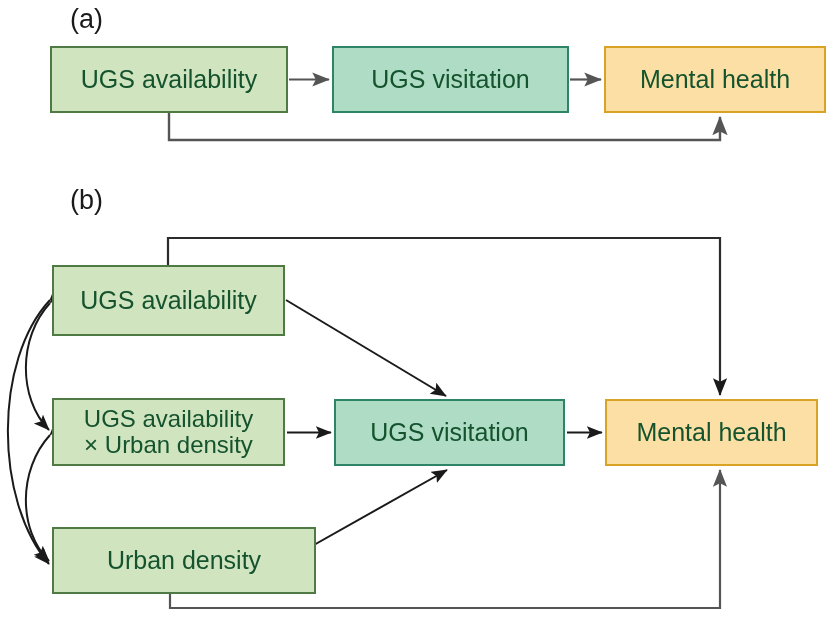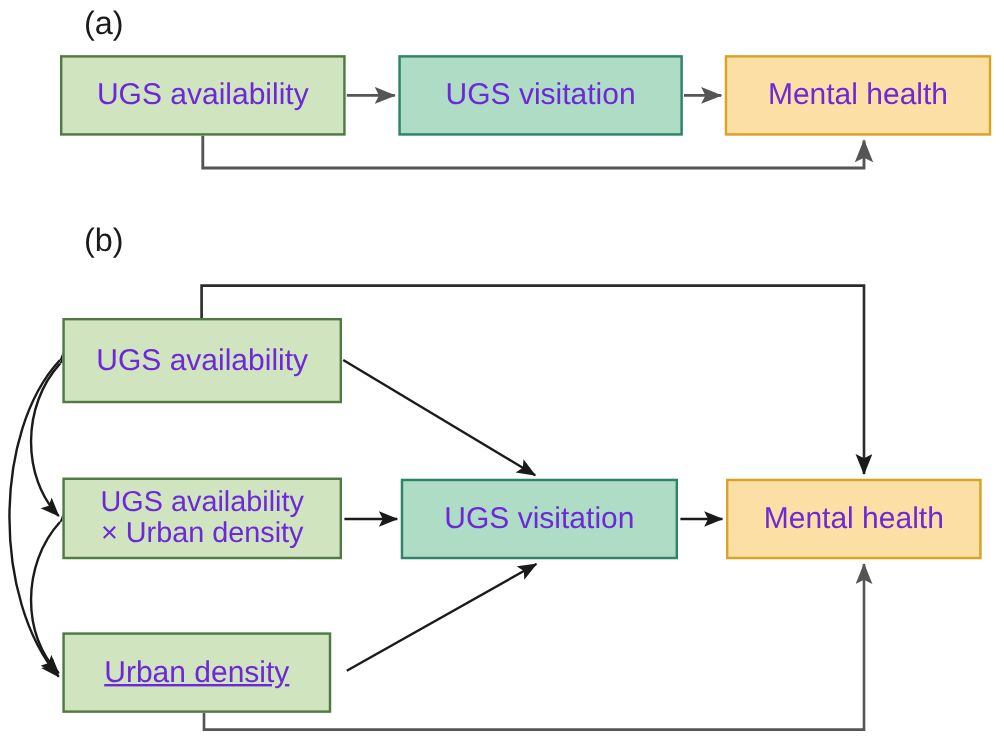--- a/index.html
+++ b/index.html
@@ -5,21 +5,21 @@
   html,body{margin:0;padding:0;background:#ffffff;}
   body{width:837px;height:618px;font-family:"Liberation Sans",sans-serif;position:relative;overflow:hidden;}
   #stage{position:absolute;left:0;top:0;width:837px;height:618px;}
   .panel-label{
     position:absolute;font-size:27px;color:#1a1a1a;letter-spacing:0px;
     font-family:"Liberation Sans",sans-serif;line-height:1;white-space:nowrap;
   }
   .node{
     position:absolute;box-sizing:border-box;
     display:flex;align-items:center;justify-content:center;
-    text-align:center;font-size:25px;color:#6d28d9;
+    text-align:center;font-size:25px;color:#14532d;
     font-family:"Liberation Sans",sans-serif;line-height:1.08;
     padding:16px 6px;
   }
   .node .lbl{display:block;width:100%;}
   svg.edges{position:absolute;left:0;top:0;width:837px;height:618px;overflow:visible;pointer-events:none;}
 </style>
 </head>
 <body>
 
 <div id="stage">
@@ -96,21 +96,21 @@
 
   <div class="node" style="left:52px;top:265px;width:233px;height:71px;background:#cfe4bf;border:2px solid #4f7a44;">
     <span class="lbl">UGS availability</span>
   </div>
 
   <div class="node" style="left:52px;top:398px;width:233px;height:68px;background:#cfe4bf;border:2px solid #4f7a44;font-size:24px;">
     <span class="lbl" style="white-space:pre-line;">UGS availability
 × Urban density</span>
   </div>
 
-  <div class="node" style="left:52px;top:527px;width:224px;height:67px;background:#cfe4bf;border:2px solid #4f7a44;text-decoration:underline;">
+  <div class="node" style="left:52px;top:527px;width:264px;height:67px;background:#cfe4bf;border:2px solid #4f7a44;">
     <span class="lbl">Urban density</span>
   </div>
 
   <div class="node" style="left:334px;top:399px;width:231px;height:67px;background:#aedcc5;border:2px solid #2e8467;">
     <span class="lbl">UGS visitation</span>
   </div>
 
   <div class="node" style="left:605px;top:399px;width:213px;height:67px;background:#fbdfa4;border:2px solid #d9a326;">
     <span class="lbl">Mental health</span>
   </div>

